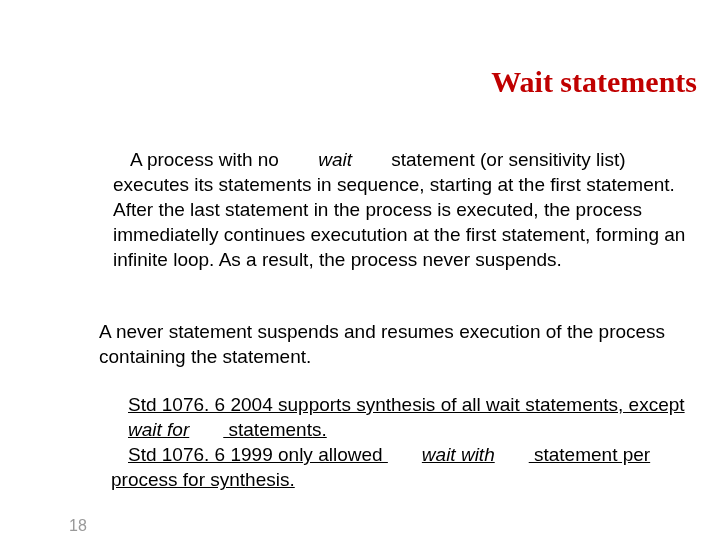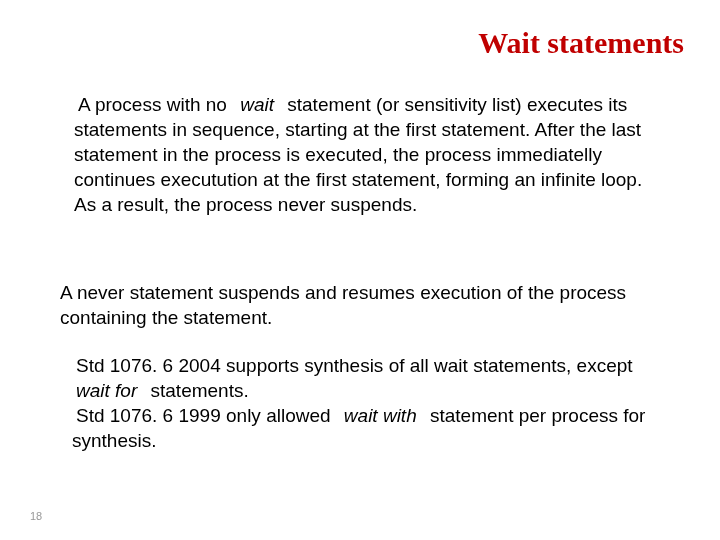--- a/index.html
+++ b/index.html
@@ -1,15 +1,15 @@
 <!DOCTYPE html>
 <html><head>
 <meta charset="utf-8">
 <style>
-  * { margin: 4px; padding: 0; box-sizing: border-box; }
+  * { margin: 17px; padding: 0; box-sizing: border-box; }
   body {
     width: 720px;
     height: 540px;
     background: #ffffff;
     font-family: Arial, Helvetica, sans-serif;
     position: relative;
     overflow: hidden;
   }
   .title {
     position: absolute;
@@ -19,29 +19,29 @@
     font-size: 30px;
     color: #c00000;
     font-weight: bold;
   }
   .para {
     position: absolute;
     font-size: 19px;
     color: #000;
     line-height: 1.32;
   }
-  .p1 { top: 80px; left: 62px; width: 590px; }
+  .p1 { top: 96px; left: 62px; width: 590px; }
   .p2 { top: 268px; left: 48px; width: 610px; }
-  .p3 { top: 341px; left: 60px; width: 600px; }
+  .p3 { top: 341px; left: 60px; width: 600px; text-decoration: underline; }
   .em { font-style: italic; }
   .pagenum {
     position: absolute;
     left: 18px;
     bottom: 22px;
-    font-size: 11px;
+    font-size: 16px;
     color: #999;
   }
 </style>
 </head>
 <body>
 
 <div class="title">Wait statements</div>
 
 <div class="para p1">
   <span>A process with no </span><span class="em">wait</span><span> statement (or sensitivity list) executes its statements in sequence, starting at the first statement. After the last statement in the process is executed, the process immediatelly continues executution at the first statement, forming an infinite loop. As a result, the process never suspends.</span>

